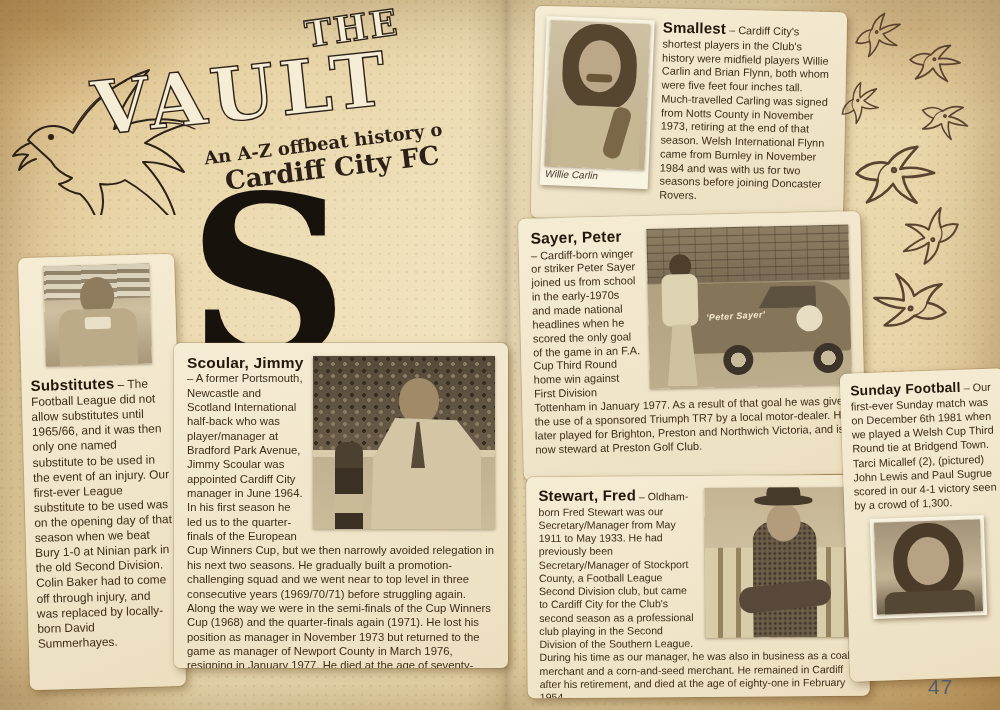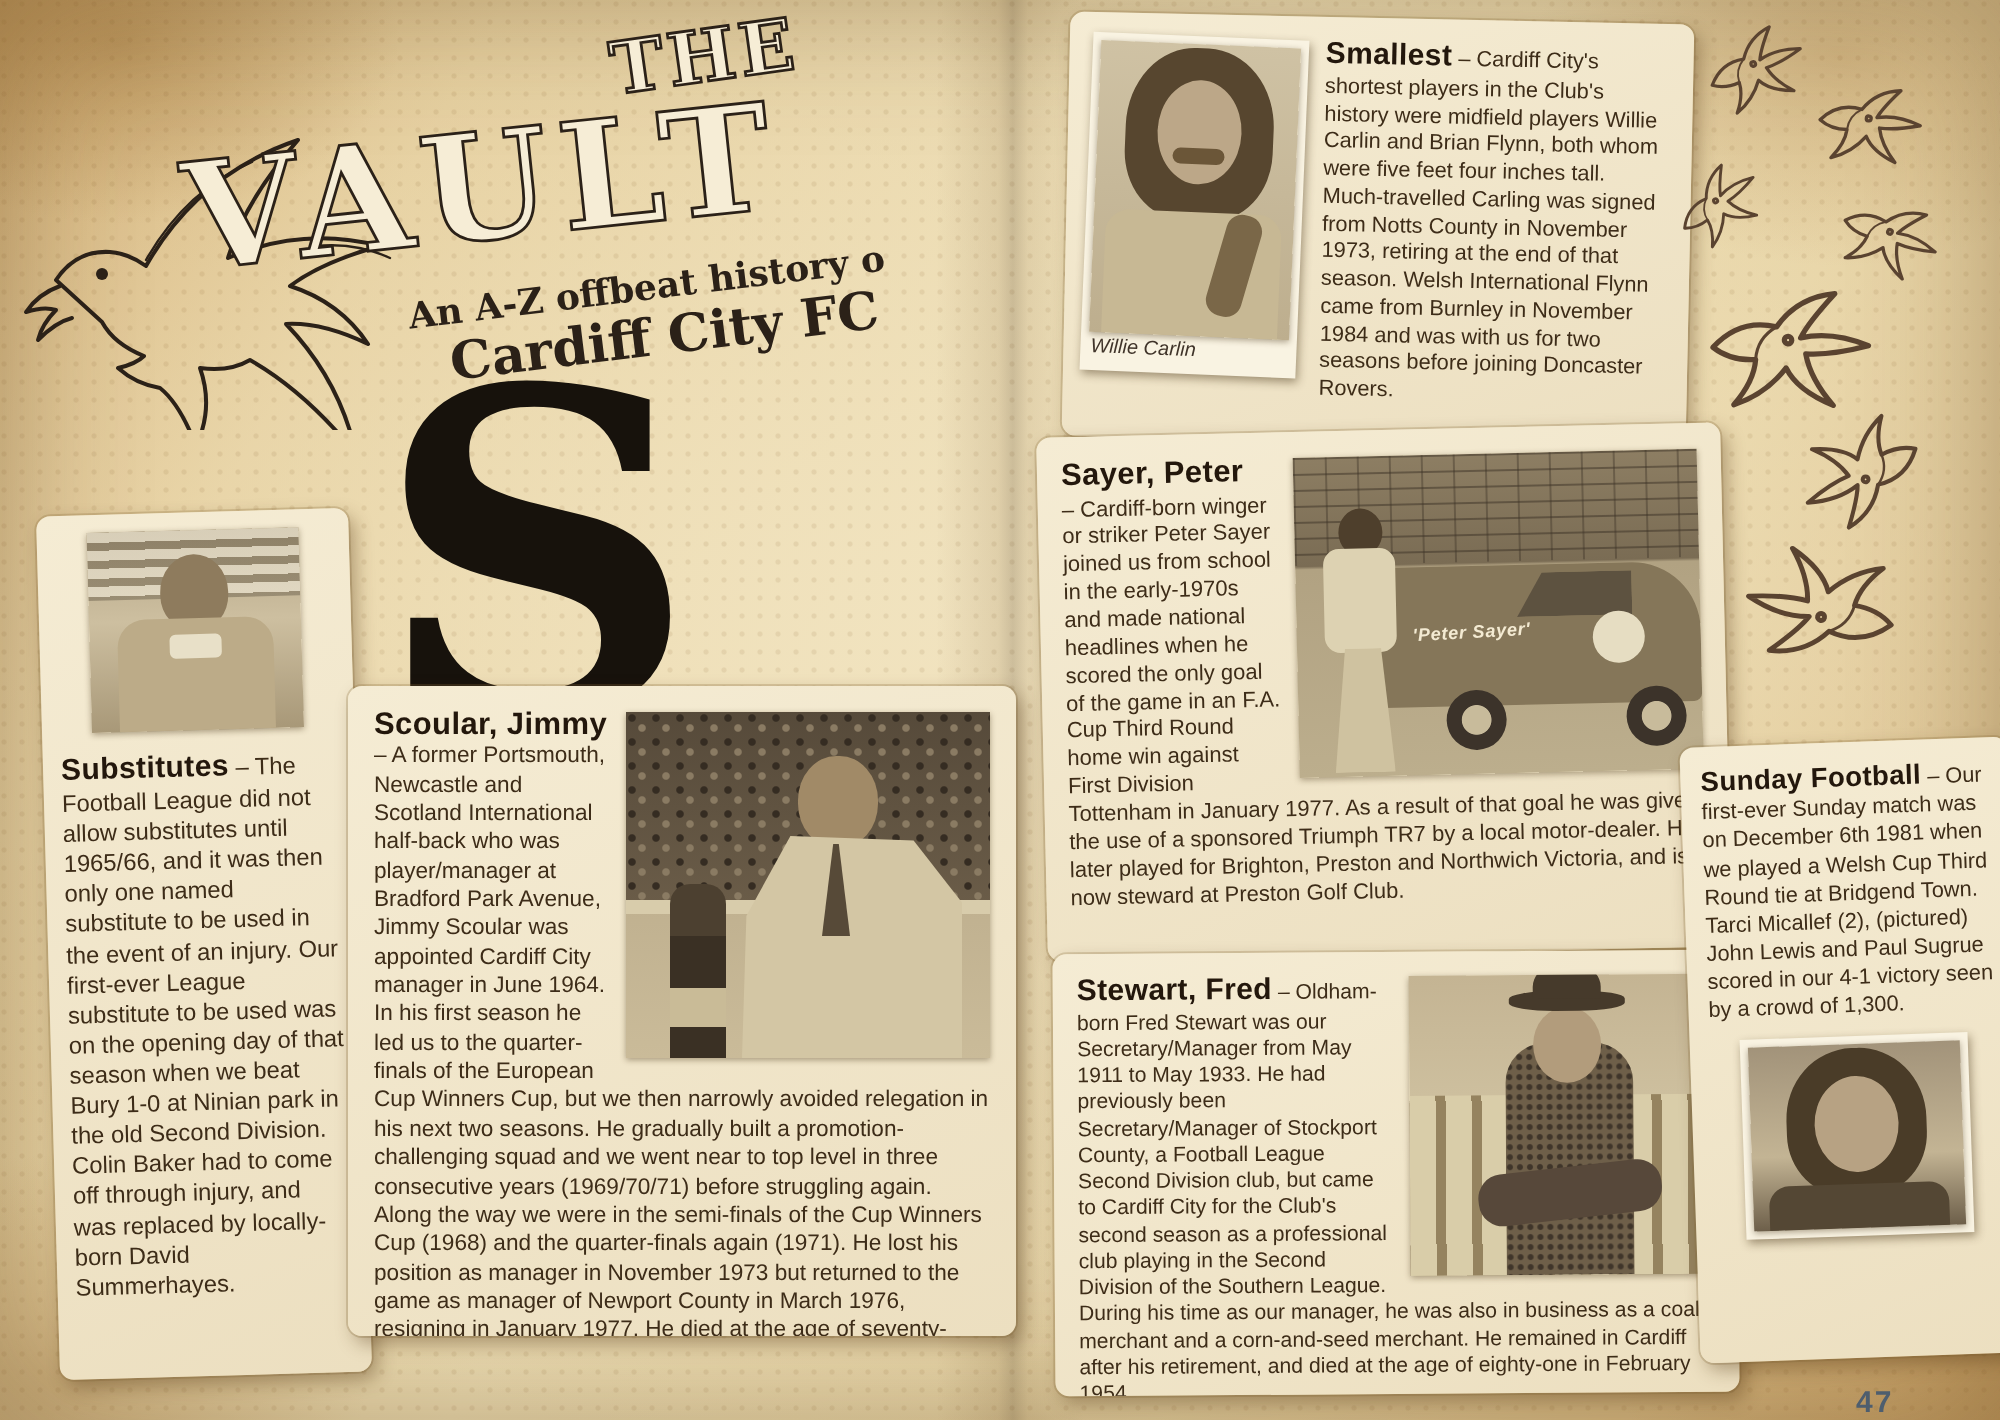--- a/index.html
+++ b/index.html
@@ -78,21 +78,21 @@
   
   .box.sunday{left:845px;top:371px;width:144px;height:288px;padding:10px;transform:rotate(-2deg);
     font-size:10.9px;line-height:1.3;}
   .sunday .head{font-size:13.8px;line-height:1.15;}
   .sunday-print{width:106px;margin:7px auto 0;}
   .lewis-photo{width:106px;height:92px;background:linear-gradient(180deg,#a2937a,#c3b494 60%,#6d5f4a 100%);}
   
   .footer-left{position:absolute;left:22px;top:681px;color:#4e5e6e;font-size:13px;letter-spacing:.4px;}
   .footer-left .fp{font-weight:bold;}
   .footer-left .fm{font-size:11px;font-weight:bold;opacity:.9;}
-  .footer-right{position:absolute;left:928px;top:693px;color:#4e5e6e;font-size:15px;font-weight:bold;letter-spacing:1px;}
+  .footer-right{position:absolute;left:928px;top:675px;color:#4e5e6e;font-size:21px;font-weight:normal;letter-spacing:1px;}
   #bird-flock{position:absolute;left:824px;top:2px;}
 </style>
 </head>
 <body>
 
 <div class="spread">
   <div class="gutter"></div>
 
   <svg id="vault-logo" width="436" height="215" viewBox="0 0 436 215">
     <g fill="none" stroke="#2b2118" stroke-width="2" stroke-linejoin="round" stroke-linecap="round">

